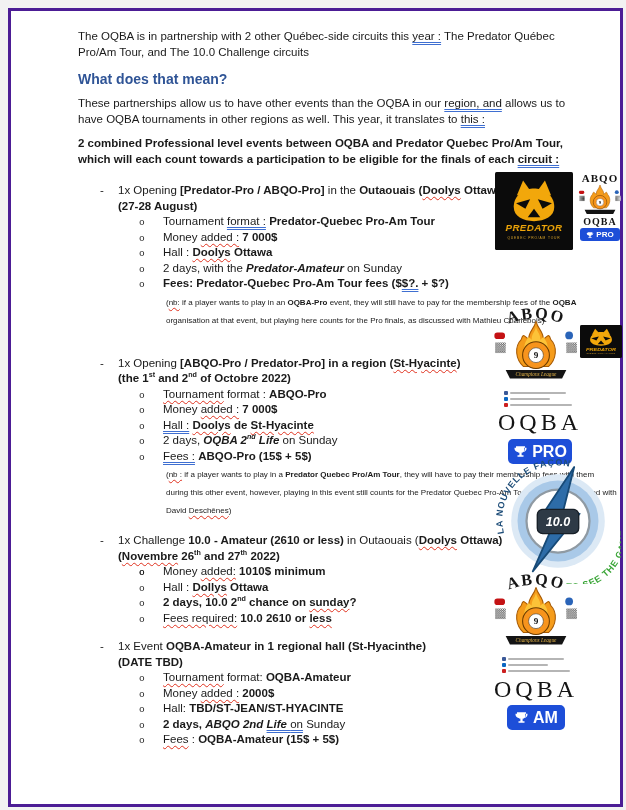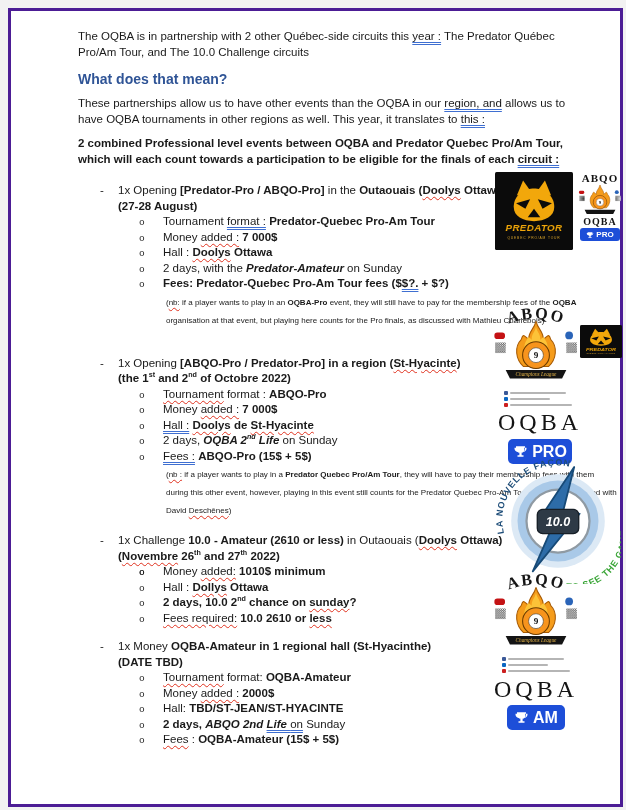--- a/index.html
+++ b/index.html
@@ -88,21 +88,21 @@
         <div class="etitle"><span class="dash">-</span><span><span>1x Challenge </span><span class="b">10.0 - Amateur (2610 or less)</span><span> in Outaouais (</span><span class="b ur">Doolys</span><span class="b"> Ottawa)</span></span></div>
         <div class="etitle2"><span class="b">(</span><span class="b ur">Novembre</span><span class="b"> 26</span><span class="b sup">th</span><span class="b"> and 27</span><span class="b sup">th</span><span class="b"> 2022)</span></div>
         <div class="sub"><span class="circ">o</span></div>
         <div class="sub"><span class="circ">o</span><span><span>Money </span><span class="ur">added:</span><span> </span><span class="b">1010$ minimum</span></span></div>
         <div class="sub"><span class="circ">o</span><span><span>Hall : </span><span class="b ur">Dollys</span><span class="b"> Ottawa</span></span></div>
         <div class="sub"><span class="circ">o</span><span><span class="b">2 days, 10.0 2</span><span class="b sup">nd</span><span class="b"> chance on </span><span class="b ur">sunday</span><span class="b">?</span></span></div>
         <div class="sub"><span class="circ">o</span><span><span class="ur">Fees required:</span><span> </span><span class="b">10.0 2610 or </span><span class="b ur">less</span></span></div>
       </div>
 
       <div class="event">
-        <div class="etitle"><span class="dash">-</span><span><span>1x Money </span><span class="b">OQBA-Amateur in 1 regional hall (St-Hyacinthe)</span></span></div>
+        <div class="etitle"><span class="dash">-</span><span><span>1x Event </span><span class="b">OQBA-Amateur in 1 regional hall (St-Hyacinthe)</span></span></div>
         <div class="etitle2"><span class="b">(DATE TBD)</span></div>
         <div class="sub"><span class="circ">o</span><span><span class="ur">Tournament</span><span> format: </span><span class="b">OQBA-Amateur</span></span></div>
         <div class="sub"><span class="circ">o</span><span><span>Money </span><span class="ur">added :</span><span> </span><span class="b">2000$</span></span></div>
         <div class="sub"><span class="circ">o</span><span><span>Hall: </span><span class="b">TBD/ST-JEAN/ST-HYACINTE</span></span></div>
         <div class="sub"><span class="circ">o</span><span><span class="b">2 days, </span><span class="b i">ABQO 2nd </span><span class="b i ub">Life </span><span class="ub"> on</span><span> Sunday</span></span></div>
         <div class="sub"><span class="circ">o</span><span><span class="ur">Fees</span><span> : </span><span class="b">OQBA-Amateur (15$ + 5$)</span></span></div>
       </div>
 
     </div>
   </div>

